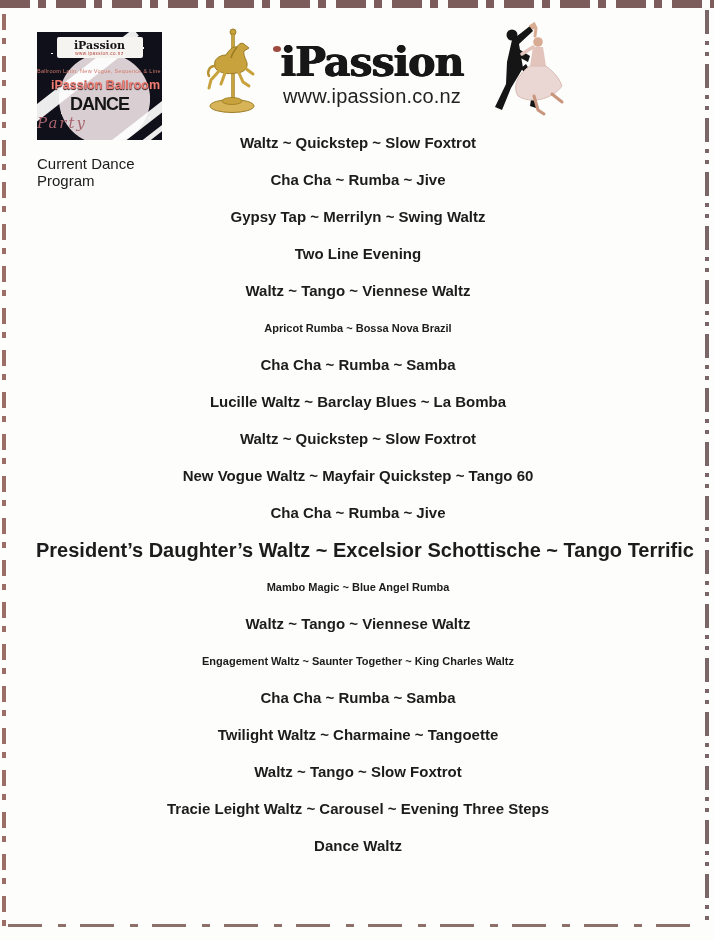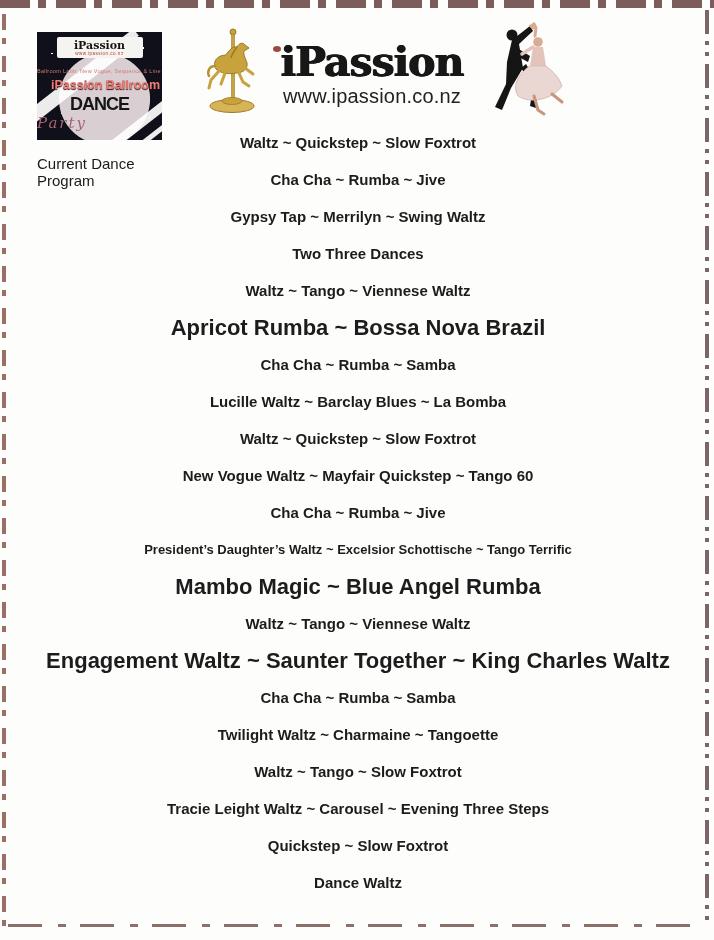--- a/index.html
+++ b/index.html
@@ -87,22 +87,22 @@
   }
   .couple{position:absolute; left:478px; top:22px;}
   
   .program{
     position:absolute; left:36px; right:34px; top:133px; text-align:center;
   }
   .line{
     font-size:15px; font-weight:700; line-height:20px; margin-bottom:17px;
     color:#1c1c1c; white-space:nowrap;
   }
-  .line.lg{font-size:22px;}
-  .line.long{font-size:13px;margin-top:6px;}
+  .line.lg{font-size:11px;}
+  .line.long{font-size:20px;margin-top:6px;}
 </style>
 </head>
 <body>
 
 <div class="sheet">
 
   <div class="border-top"></div>
   <div class="border-left"></div>
   <div class="border-right"></div>
   <div class="border-bottom"></div>
@@ -162,33 +162,32 @@
       <path d="M56,74 L60,88 L66,92" fill="none" stroke="#c9957d" stroke-width="3" stroke-linecap="round"></path>
       <path d="M74,72 L84,80" fill="none" stroke="#c9957d" stroke-width="3" stroke-linecap="round"></path>
       <path d="M55,25 L44,32" fill="none" stroke="#e3c4bc" stroke-width="3.5" stroke-linecap="round"></path>
     </svg>
   </div>
 
   <div class="program">
     <div class="line">Waltz ~ Quickstep ~ Slow Foxtrot</div>
     <div class="line">Cha Cha ~ Rumba ~ Jive</div>
     <div class="line">Gypsy Tap ~ Merrilyn ~ Swing Waltz</div>
-    <div class="line">Two Three Dances</div>
+    <div class="line">Two Line Evening</div>
     <div class="line">Waltz ~ Tango ~ Viennese Waltz</div>
     <div class="line lg">Apricot Rumba ~ Bossa Nova Brazil</div>
     <div class="line">Cha Cha ~ Rumba ~ Samba</div>
     <div class="line">Lucille Waltz ~ Barclay Blues ~ La Bomba</div>
     <div class="line">Waltz ~ Quickstep ~ Slow Foxtrot</div>
     <div class="line">New Vogue Waltz ~ Mayfair Quickstep ~ Tango 60</div>
     <div class="line">Cha Cha ~ Rumba ~ Jive</div>
     <div class="line long">President’s Daughter’s Waltz ~ Excelsior Schottische ~ Tango Terrific</div>
     <div class="line lg">Mambo Magic ~ Blue Angel Rumba</div>
     <div class="line">Waltz ~ Tango ~ Viennese Waltz</div>
     <div class="line lg">Engagement Waltz ~ Saunter Together ~ King Charles Waltz</div>
     <div class="line">Cha Cha ~ Rumba ~ Samba</div>
     <div class="line">Twilight Waltz ~ Charmaine ~ Tangoette</div>
     <div class="line">Waltz ~ Tango ~ Slow Foxtrot</div>
     <div class="line">Tracie Leight Waltz ~ Carousel ~ Evening Three Steps</div>
-    <div class="line">Quickstep ~ Slow Foxtrot</div>
     <div class="line">Dance Waltz</div>
   </div>
 
 </div>
 
 </body></html>

